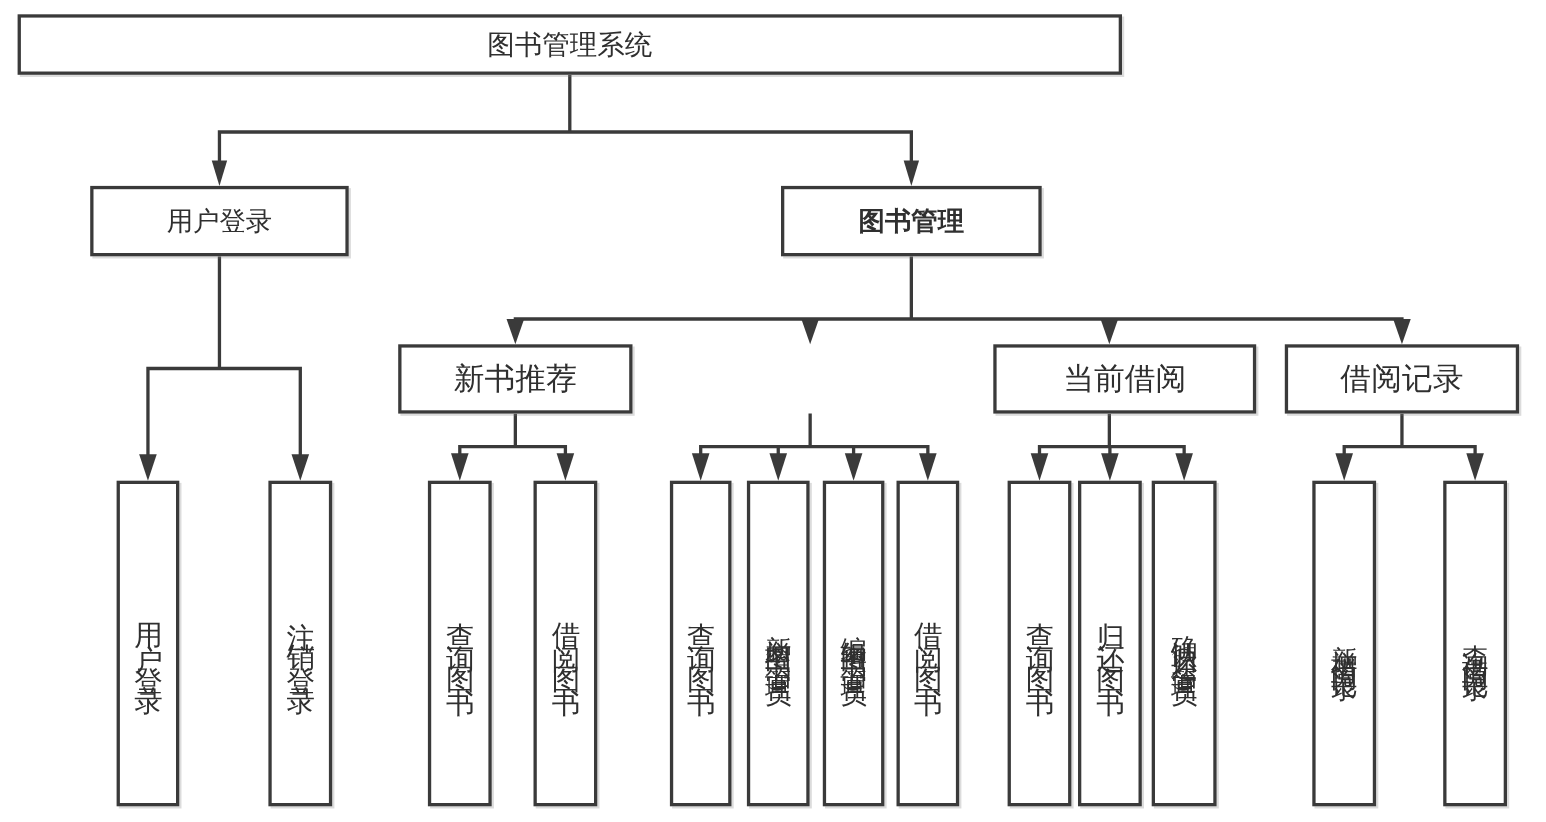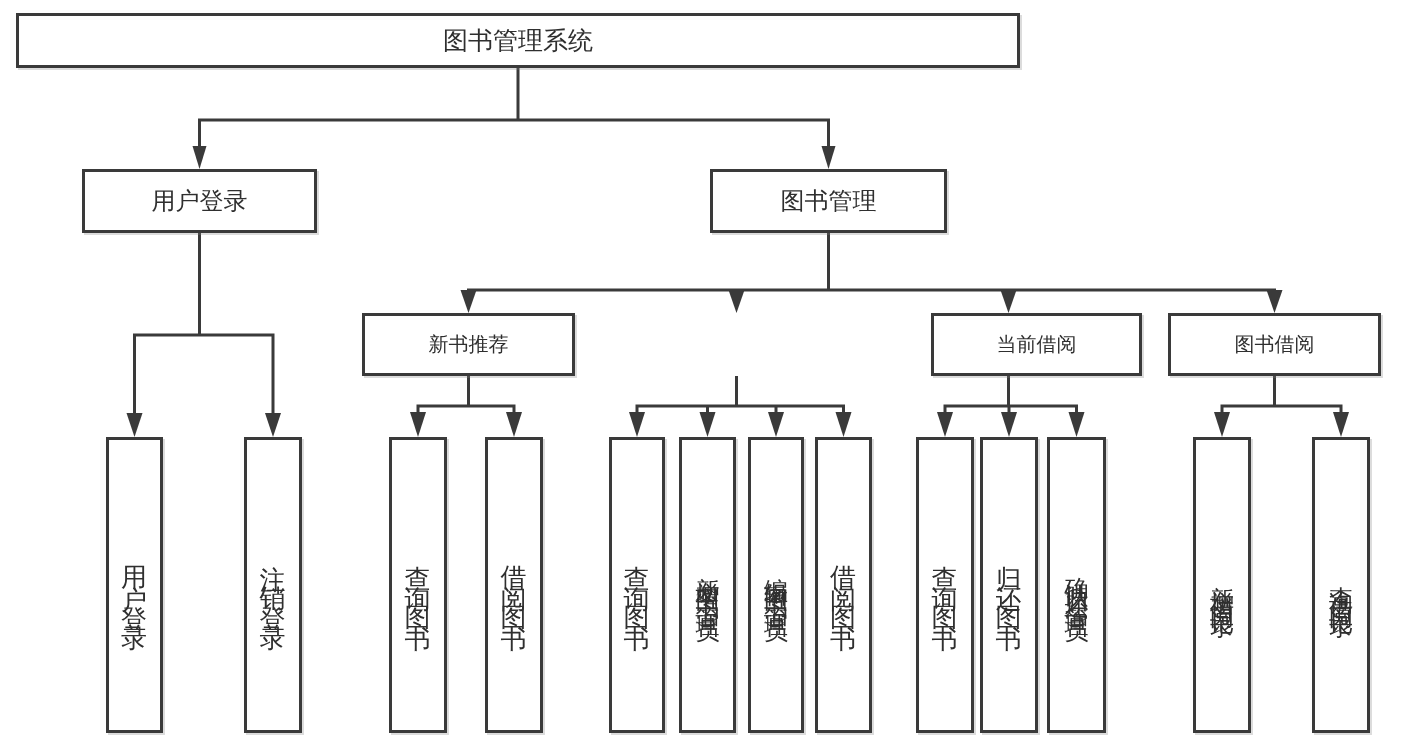--- a/index.html
+++ b/index.html
@@ -28,21 +28,21 @@
     background:var(--box-bg);
     border:3px solid var(--line);
     box-shadow:2px 2px 0 rgba(130,130,130,.28);
     color:var(--text);
     display:flex;align-items:center;justify-content:center;
     text-align:center;
     white-space:nowrap;
   }
   .root{left:16px;top:13px;width:1004px;height:55px;font-size:25px;}
   .mid{height:64px;top:169px;font-size:24px;}
-  .l3{height:63px;top:313px;font-size:20px;}
+  .l3{height:63px;top:313px;font-size:28px;}
   .leaf{
     top:437px;height:296px;
     writing-mode:vertical-rl;
     text-orientation:mixed;
     font-size:26px;
     letter-spacing:20px;
     white-space:normal;
     line-height:1;
   }
   .leaf.long{font-size:24px;letter-spacing:6px;}
@@ -100,25 +100,25 @@
     <g>
       <path d="M1274.5 376 V407.5 M1220.5 406 H1342.5 M1222 406 V416 M1341 406 V416"></path>
       <polygon points="1214,412 1230,412 1222,437"></polygon>
       <polygon points="1333,412 1349,412 1341,437"></polygon>
     </g>
   </svg>
 
   <div class="node root">图书管理系统</div>
 
   <div class="node mid" style="left:82px;width:235px;">用户登录</div>
-  <div class="node mid" style="left:710px;width:237px;">图书管理</div>
+  <div class="node mid" style="left:710px;width:237px;font-weight:bold;">图书管理</div>
 
   <div class="node l3" style="left:362px;width:213px;">新书推荐</div>
-  <div class="node l3" style="left:903px;width:211px;margin-left:28px;">当前借阅</div>
-  <div class="node l3" style="left:1168px;width:213px;">图书借阅</div>
+  <div class="node l3" style="left:903px;width:239px;">当前借阅</div>
+  <div class="node l3" style="left:1168px;width:213px;">借阅记录</div>
 
   <div class="node leaf" style="left:106px;width:57px;">用户登录</div>
   <div class="node leaf" style="left:244px;width:58px;">注销登录</div>
 
   <div class="node leaf" style="left:389px;width:58px;">查询图书</div>
   <div class="node leaf" style="left:485px;width:58px;">借阅图书</div>
 
   <div class="node leaf" style="left:609px;width:56px;">查询图书</div>
   <div class="node leaf long" style="left:679px;width:57px;">新增图书（管理员）</div>
   <div class="node leaf long" style="left:748px;width:56px;">编辑图书（管理员）</div>

